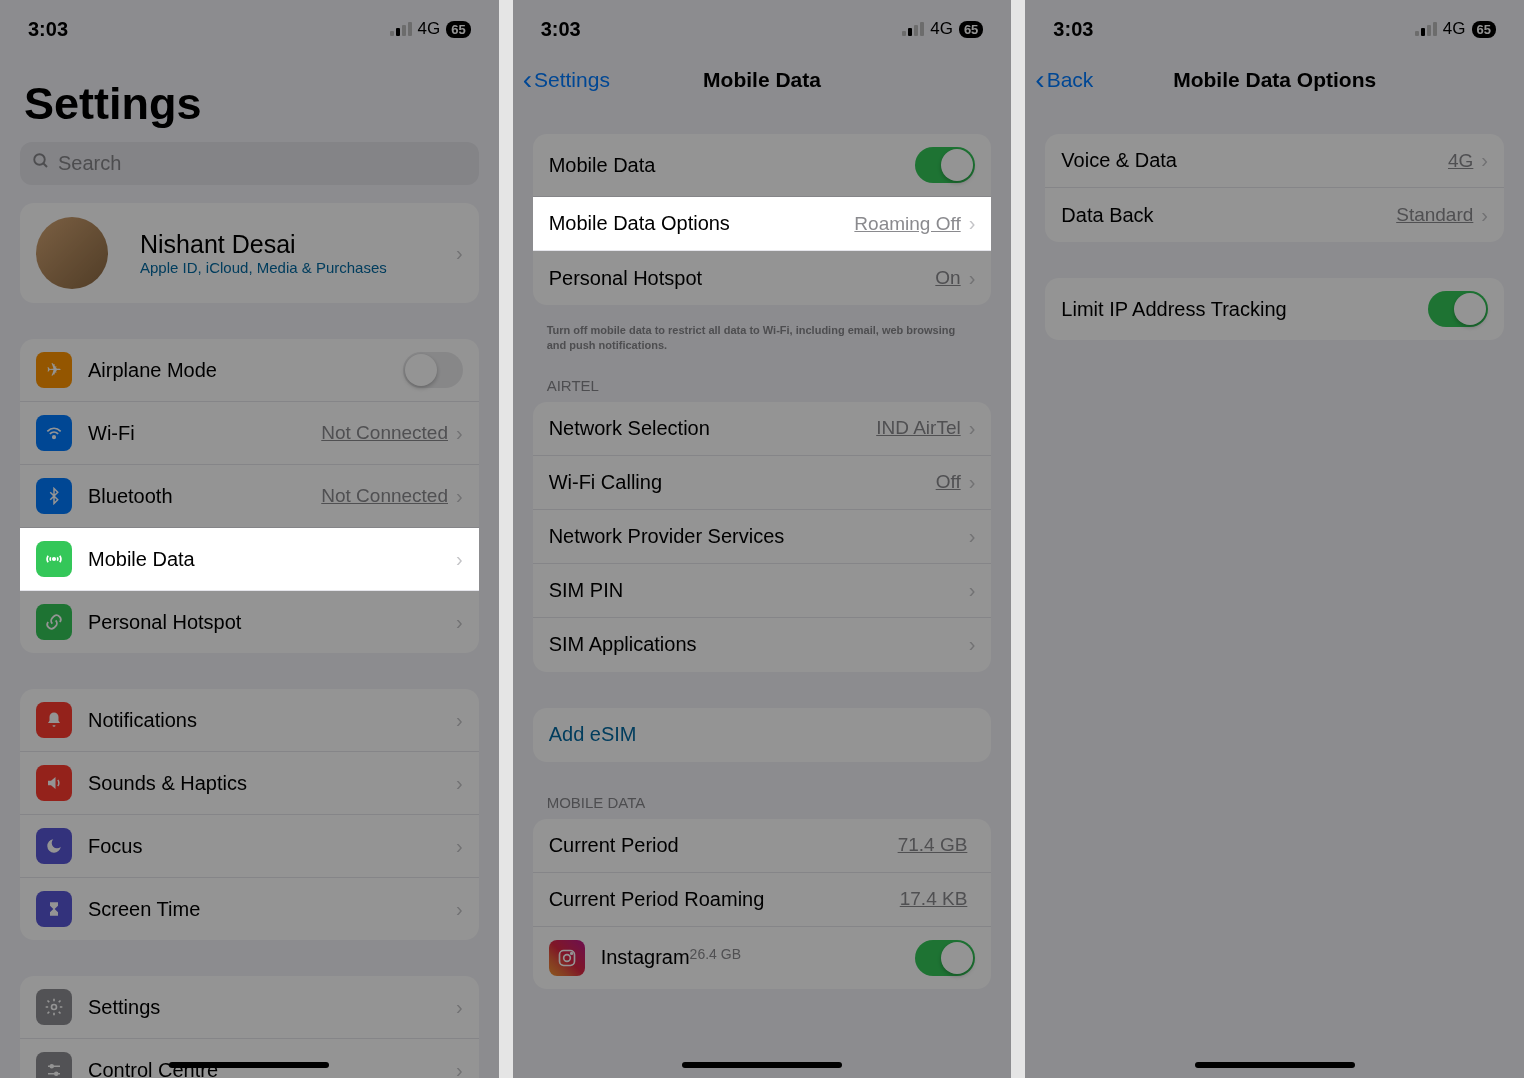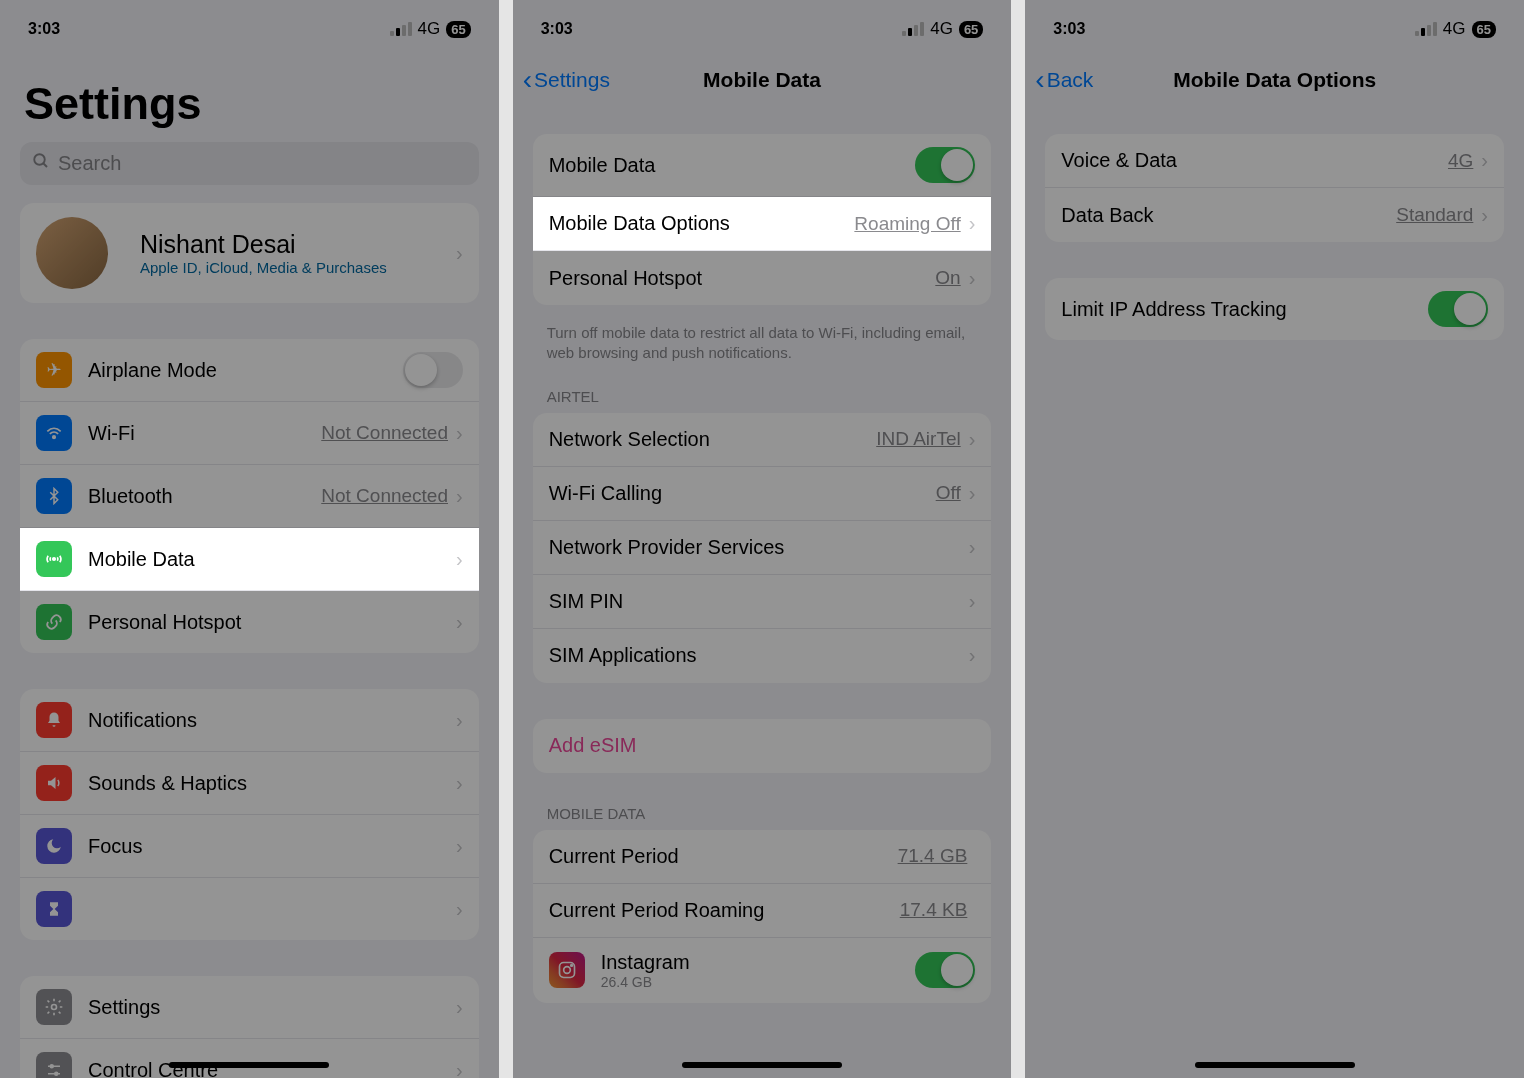--- a/index.html
+++ b/index.html
@@ -30,21 +30,21 @@
 
 .status-bar {
   display: flex;
   justify-content: space-between;
   align-items: center;
   padding: 12px 28px 8px;
   height: 54px;
   font-size: 20px;
   font-weight: 600;
 }
-.status-left { font-size: 16px; }
+.status-left { font-size: 20px; }
 .status-right { display: flex; align-items: center; gap: 6px; font-size: 17px; font-weight:500; }
 .bars { display:inline-flex; align-items:flex-end; gap:2px; }
 .bars span { width:4px; background:#000; border-radius:1px; }
 .bars span:nth-child(1){height:5px;background:#bbb}
 .bars span:nth-child(2){height:8px;}
 .bars span:nth-child(3){height:11px;background:#bbb}
 .bars span:nth-child(4){height:14px;background:#bbb}
 .battery-pill { background:#000; color:#fff; border-radius:8px; padding:1px 5px; font-size:13px; font-weight:700; }
 
 .nav-bar {
@@ -106,49 +106,50 @@
   overflow: hidden;
 }
 .group-header {
   font-size: 15px;
   color: #86868a;
   text-transform: uppercase;
   padding: 0 34px 8px;
   margin-top: -4px;
 }
 .group-footer {
-  font-size: 15px;
+  font-size: 11px;
   color: #86868a;
   padding: 10px 34px 0;
   margin-top: -28px;
   margin-bottom: 28px;
   line-height: 1.35;
+  font-weight: bold;
 }
 .row {
   display: flex;
   align-items: center;
   padding: 13px 16px;
   min-height: 54px;
   border-bottom: 1px solid #e5e5ea;
   font-size: 20px;
 }
 .row:last-child { border-bottom: none; }
 .row-icon {
   width: 36px; height: 36px;
   border-radius: 8px;
   display:flex; align-items:center; justify-content:center;
   margin-right: 16px;
   color:#fff;
   font-size: 18px;
 }
 .row-label { flex: 1; color: #000; }
 .row-value { color: #8a8a8e; font-size: 19px; margin-right: 8px; text-decoration: underline; }
-.row-link { color: #ec4899; }
+.row-link { color: #0369a1; }
 .row-sub { font-size:14px; color:#8a8a8e; }
-.row-col { display:flex; flex-direction:column; }
+.row-col { display:flex; }
 
 .toggle {
   width: 60px; height: 36px;
   border-radius: 18px;
   background: #e9e9eb;
   position: relative;
 }
 .toggle.on { background: #34c759; }
 .toggle .knob {
   position:absolute; width:32px; height:32px; border-radius:50%;
@@ -297,20 +298,21 @@
       </div>
       <div class="row-label">Focus</div>
       <span class="chevron">›</span>
     </div>
     <div class="row">
       <div class="row-icon ic-screen">
         <svg width="16" height="16" viewBox="0 0 24 24" fill="#fff">
             <path d="M6 2h12v5l-5 5 5 5v5H6v-5l5-5-5-5V2z"></path>
           </svg>
       </div>
+      <div class="row-label">Screen Time</div>
       <span class="chevron">›</span>
     </div>
   </div>
 
   <div class="group">
     <div class="row">
       <div class="row-icon ic-general">
         <svg width="20" height="20" viewBox="0 0 24 24" fill="#fff">
             <circle cx="12" cy="12" r="3" fill="#8e8e93" stroke="#fff" stroke-width="2"></circle>
             <path d="M12 2v3M12 19v3M4.2 4.2l2.1 2.1M17.7 17.7l2.1 2.1M2 12h3M19 12h3M4.2 19.8l2.1-2.1M17.7 6.3l2.1-2.1" stroke="#fff" stroke-width="2"></path>

